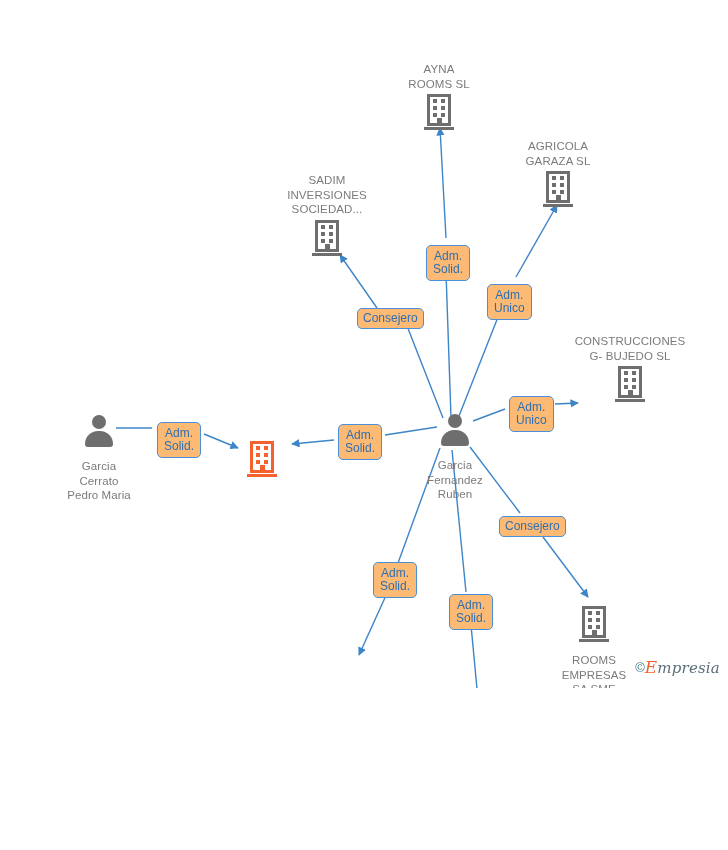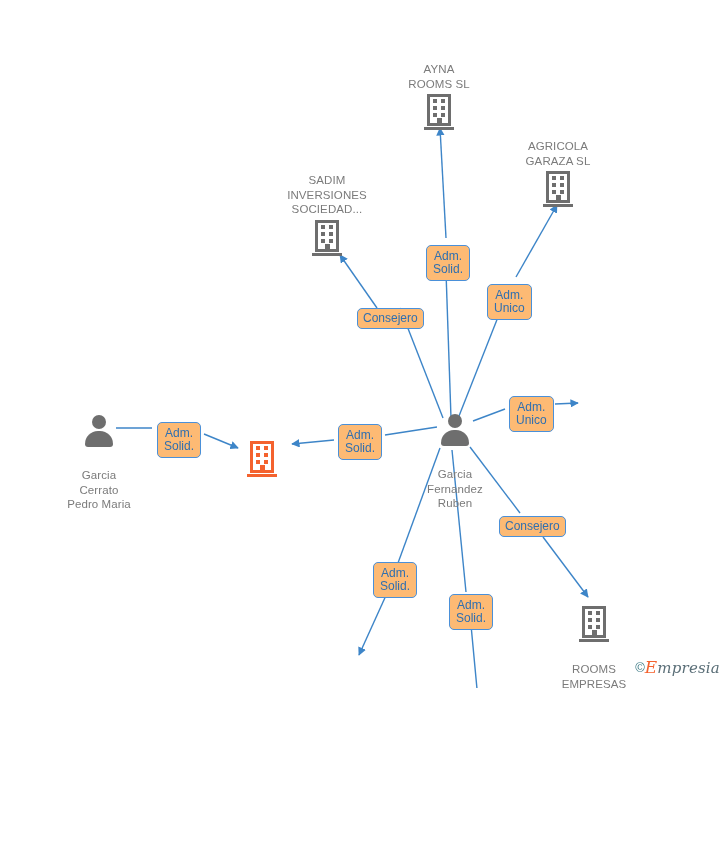--- a/index.html
+++ b/index.html
@@ -101,21 +101,21 @@
     position: absolute;
     left: 2px;
     top: 17px;
     width: 28px;
     height: 16px;
     background: #6e6e6e;
     border-radius: 13px 13px 3px 3px;
   }
   
   .node-label {
-    margin-top: 20px;
+    margin-top: 11px;
     font-size: 11.5px;
     line-height: 14.5px;
     color: #7b7b7b;
     letter-spacing: 0.1px;
   }
   .node-label.above {
     margin-top: 0;
     margin-bottom: 3px;
   }
   .node.highlight .node-label {
@@ -265,20 +265,39 @@
         <div class="win" style="left:9px;  top:12px;"></div>
         <div class="win" style="left:17px; top:12px;"></div>
         <div class="win" style="left:9px;  top:19px;"></div>
         <div class="win" style="left:17px; top:19px;"></div>
         <div class="door"></div>
         <div class="base"></div>
       </div>
     </div>
   </div>
 
+  <div class="node" style="left:630px; top:334px;">
+    <div class="node-label above">
+      <div>CONSTRUCCIONES</div>
+      <div>G- BUJEDO SL</div>
+    </div>
+    <div class="node-icon">
+      <div class="bld">
+        <div class="body"></div>
+        <div class="win" style="left:9px;  top:5px;"></div>
+        <div class="win" style="left:17px; top:5px;"></div>
+        <div class="win" style="left:9px;  top:12px;"></div>
+        <div class="win" style="left:17px; top:12px;"></div>
+        <div class="win" style="left:9px;  top:19px;"></div>
+        <div class="win" style="left:17px; top:19px;"></div>
+        <div class="door"></div>
+        <div class="base"></div>
+      </div>
+    </div>
+  </div>
 
   <div class="node" style="left:99px; top:414px;">
     <div class="node-icon">
       <div class="person">
           <div class="head"></div>
           <div class="torso"></div>
         </div>
     </div>
     <div class="node-label">
       <div>Garcia</div>

